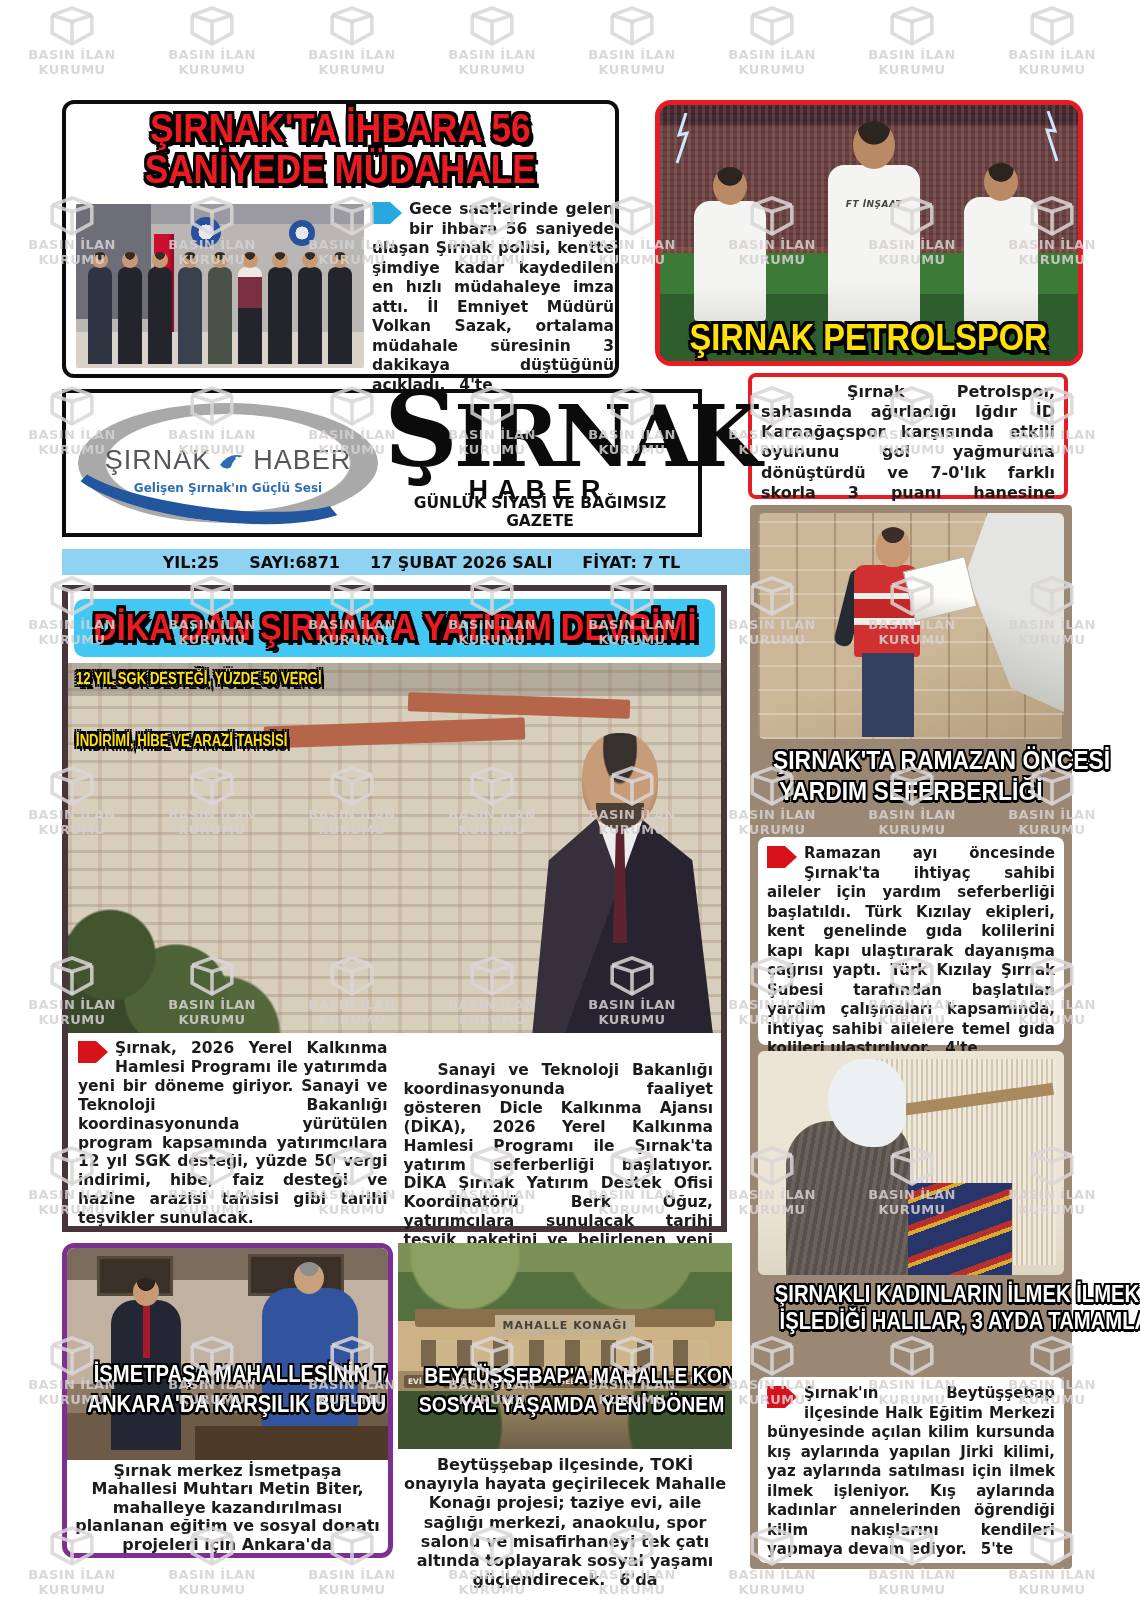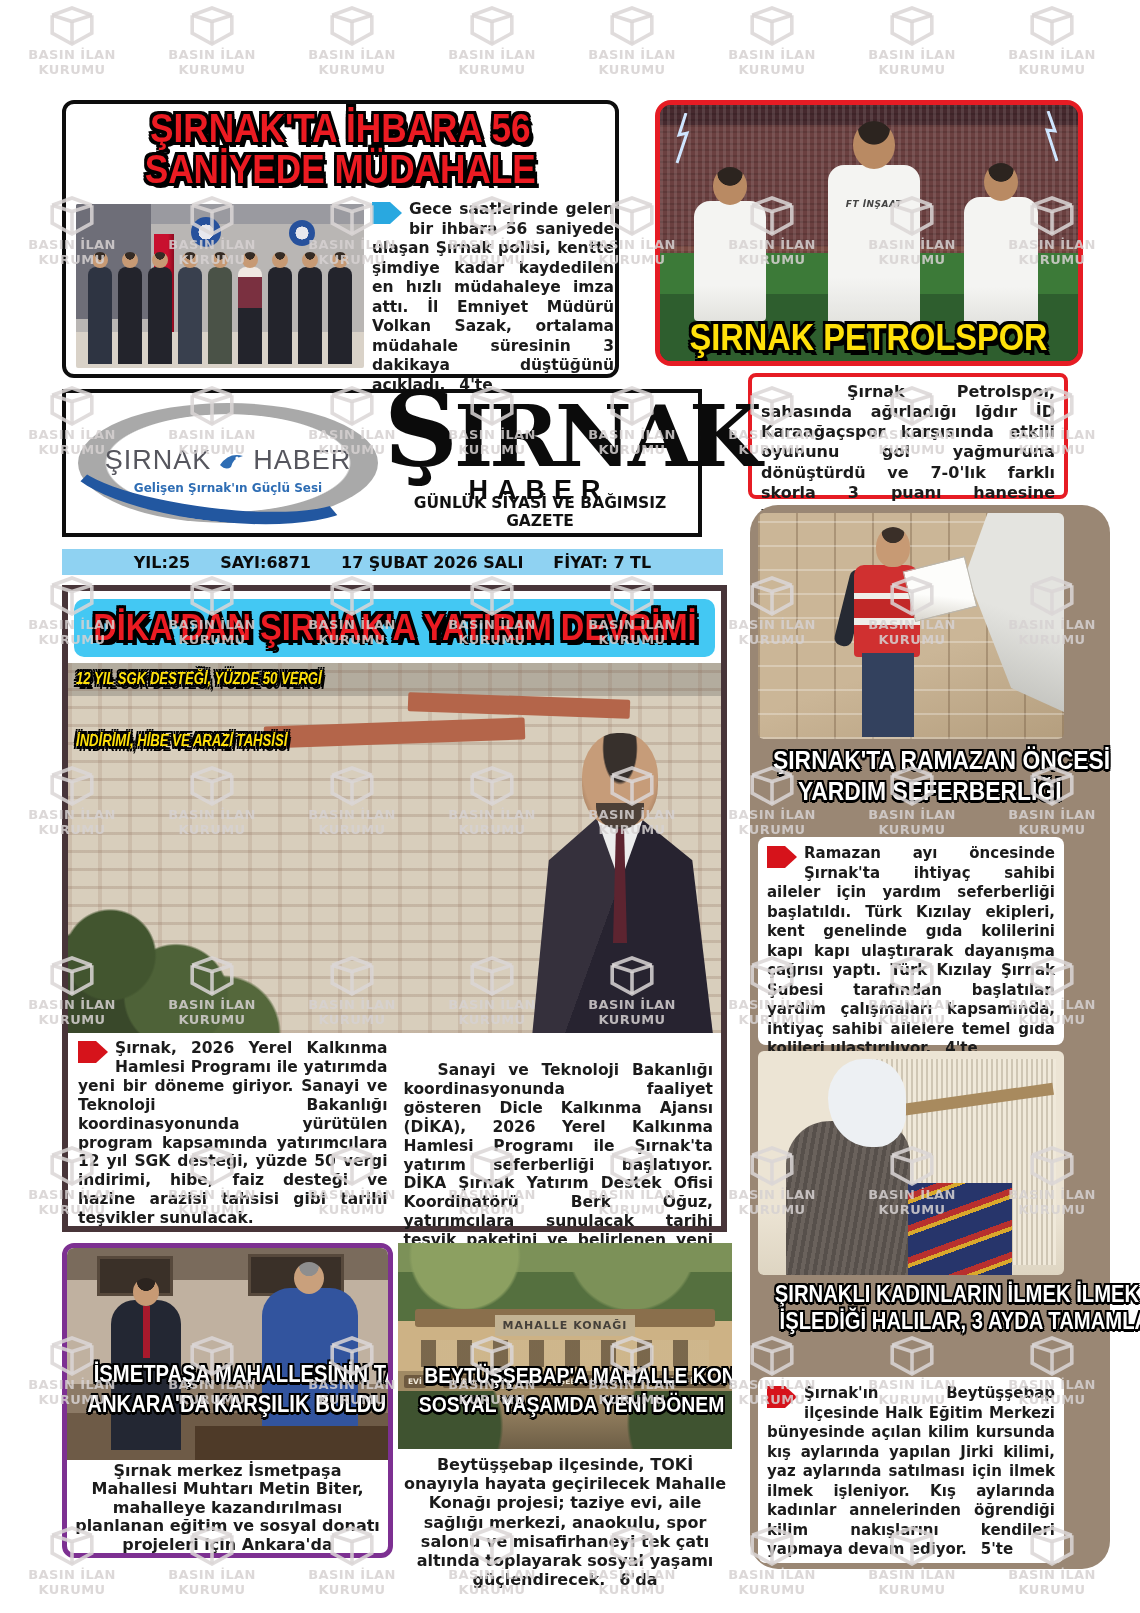--- a/index.html
+++ b/index.html
@@ -97,33 +97,33 @@
             font-size:84px;line-height:1;letter-spacing:-4px;}
   .mh-title::first-letter{font-size:1.22em;}
   .mh-haber{position:absolute;left:348px;top:82px;width:250px;text-align:center;font-size:27px;font-weight:bold;
             color:#0b0b0b;letter-spacing:9px;font-family:"Liberation Sans",sans-serif;
             text-shadow:-2px -2px 0 #fff,2px -2px 0 #fff,-2px 2px 0 #fff,2px 2px 0 #fff;}
   .mh-sub{position:absolute;left:318px;bottom:3px;width:312px;text-align:center;font-size:15.5px;font-weight:bold;color:#111;}
 
   
   .datebar{position:absolute;left:62px;top:549px;width:661px;height:26px;background:var(--date_bar_blue);
            display:flex;align-items:center;justify-content:center;gap:30px;
-           font-size:16px;font-weight:bold;color:#0b0b0b;z-index:5;}
+           font-size:16px;font-weight:bold;color:#0b0b0b;z-index:5;padding-left:29px;}
 
   
   .box-main{position:absolute;left:62px;top:585px;width:665px;height:647px;background:#fff;
             border:6px solid var(--dark_border);box-sizing:border-box;z-index:5;}
   .cyan-strip{position:absolute;left:6px;top:8px;width:641px;height:58px;background:var(--cyan);
               border-radius:10px;display:flex;align-items:center;justify-content:center;}
   .cyan-strip .hl{font-size:37px;}
   .city{left:0;top:72px;width:653px;height:370px;
         background:
           repeating-linear-gradient(90deg,rgba(140,100,80,.16) 0 4px,transparent 4px 30px),
           repeating-linear-gradient(0deg,rgba(120,85,65,.20) 0 3px,transparent 3px 18px),
-          linear-gradient(180deg,#b3ac9e 0 9%,#d8cebc 9% 100%); font-style: italic;}
+          linear-gradient(180deg,#b3ac9e 0 9%,#d8cebc 9% 100%);}
   .roofstrip{position:absolute;background:#b4654a;transform:rotate(-2deg);border-radius:2px;}
   .trees{position:absolute;left:0;bottom:0;width:36%;height:62%;
          background:
            radial-gradient(circle at 18% 66%,#42552f 0 18%,transparent 19%),
            radial-gradient(circle at 46% 84%,#4e6238 0 22%,transparent 23%),
            radial-gradient(circle at 6% 92%,#39482a 0 26%,transparent 27%),
            radial-gradient(circle at 66% 100%,#55683c 0 20%,transparent 21%);}
   .suitman{position:absolute;right:0;bottom:0;width:205px;height:300px;}
   .sm-head{position:absolute;left:66px;top:0;width:76px;height:94px;border-radius:46% 46% 44% 44%;
            background:radial-gradient(ellipse at 50% 16%,#37302c 0 30%,#c69c79 33% 74%,#8d6a4e 96%);}
@@ -135,22 +135,22 @@
             clip-path:polygon(0 0,100% 0,50% 100%);}
   .sm-tie{position:absolute;left:97px;top:90px;width:14px;height:120px;background:#5d2430;
           clip-path:polygon(22% 0,78% 0,100% 100%,0 100%);}
   .sub1{position:absolute;left:8px;top:8px;}
   .sub2{position:absolute;left:8px;top:70px;}
   .main-cols{position:absolute;left:10px;top:448px;width:635px;display:flex;gap:16px;}
   .main-cols p{width:50%;font-size:15.5px;line-height:1.22;}
   .col-r{text-indent:34px;margin-top:22px;}
 
   
-  .rail{position:absolute;left:750px;top:505px;width:360px;height:1064px;background:var(--rail_brown);
-        border-radius:28px;z-index:5;}
+  .rail{position:absolute;left:750px;top:505px;width:322px;height:1064px;background:var(--rail_brown);
+        border-radius:4px;z-index:5;}
   .rail .photo{left:8px;width:306px;border-radius:6px;}
   .rail-h{position:absolute;left:0;width:100%;}
   .rail-h .hl{line-height:1.18;}
   .wbox{position:absolute;left:8px;width:306px;background:#fff;border-radius:8px;box-sizing:border-box;
         padding:7px 9px;font-size:15px;line-height:1.3;}
   .kizilay{top:8px;height:226px;
         background:
           repeating-linear-gradient(0deg,rgba(255,255,255,.28) 0 2px,transparent 2px 24px),
           repeating-linear-gradient(90deg,rgba(110,85,60,.35) 0 2px,transparent 2px 38px),
           linear-gradient(160deg,#cbb697 0 60%,#b49e7e 100%);}

